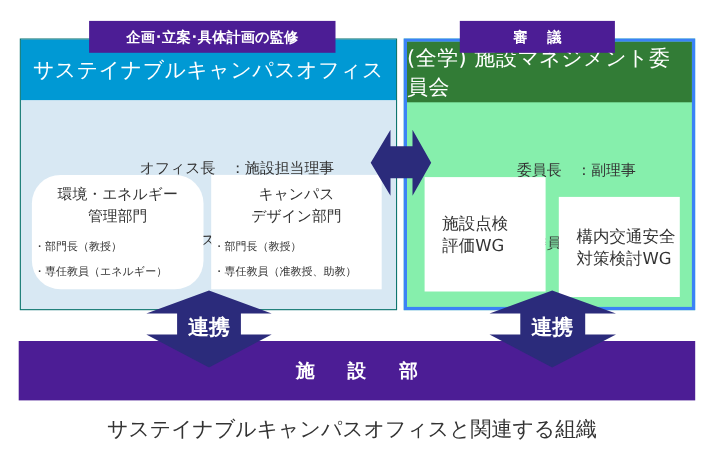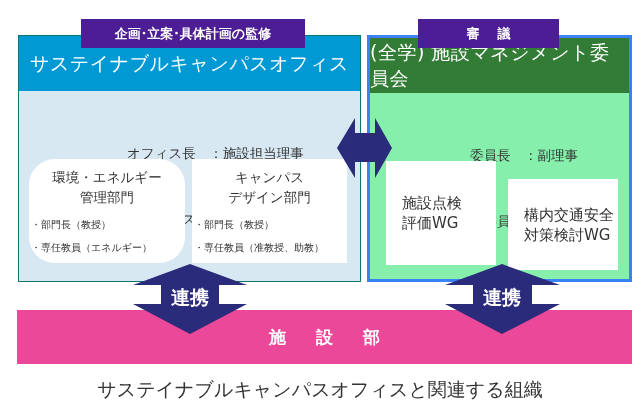--- a/index.html
+++ b/index.html
@@ -21,21 +21,21 @@
   .roles-green { left:100px; top:62px; }
   .inner { position:absolute; background:#ffffff; box-sizing:border-box; }
   .ib1 { left:10px; top:123px; width:156px; height:104px;border-radius:26px; }
   .ib2 { left:173px; top:123px; width:155px; height:104px; }
   .ig1 { left:16px; top:123px; width:110px; height:104px; }
   .ig2 { left:138px; top:141px; width:110px; height:91px; }
   .inner-title { text-align:center; font-size:13.5px; line-height:20px; margin-top:8px; }
   .inner-list { font-size:10px; line-height:23px; margin-top:6px; padding-left:2px; white-space:nowrap; }
   .inner-center { position:absolute; left:0; right:0; top:0; bottom:0; display:flex; align-items:center; justify-content:flex-start;
                   text-align:left; font-size:15px; line-height:20px;margin-left:16px; }
-  .bar { position:absolute; left:17px; top:310px; width:615px; height:54px; background:#ec4899; color:#fff;
+  .bar { position:absolute; left:17px; top:310px; width:615px; height:54px; background:#4c1d95; color:#fff;
          display:flex; align-items:center; justify-content:center; font-size:17px; font-weight:bold; letter-spacing:30px; text-indent:30px; }
   .caption { position:absolute; left:0; right:0; top:377px; text-align:center; font-size:19px; color:#333; }
   svg.arrows { position:absolute; left:0; top:0; width:640px; height:410px; z-index:4; pointer-events:none; }
   svg.arrows polygon { fill:#2b2b7b; pointer-events:auto; }
   .arrow-label { position:absolute; z-index:5; color:#fff; font-weight:bold; font-size:19px; width:60px; text-align:center; }
 </style>
 </head>
 <body>
 
 <div class="tab tab-left">企画･立案･具体計画の監修</div>

